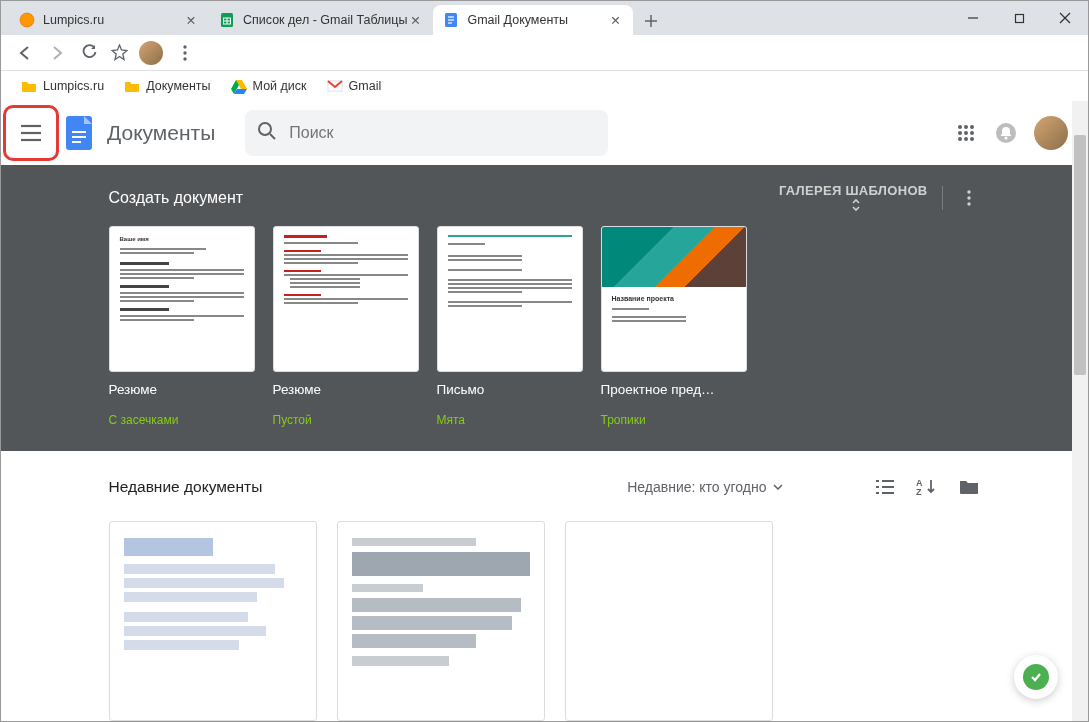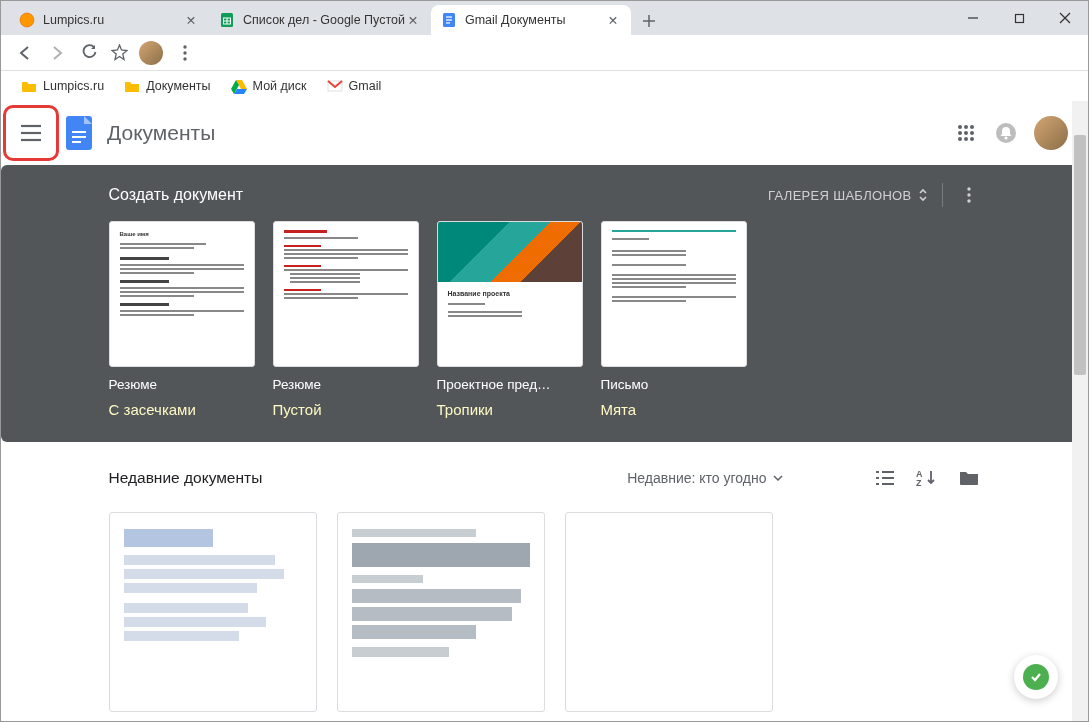--- a/index.html
+++ b/index.html
@@ -43,33 +43,33 @@
 .docs-title { font-size: 21px; color: #5f6368; margin-left: 8px; }
 .search-box { flex: 1; max-width: 560px; height: 46px; background: #f1f3f4; border-radius: 8px; display: flex; align-items: center; padding: 0 12px; margin-left: 30px; }
 .search-box .search-icon { color: #5f6368; margin-right: 12px; }
 .search-box input { border: none; background: transparent; font-size: 16px; flex: 1; outline: none; color: #202124; }
 .header-spacer { flex: 1; }
 .apps-grid { width: 40px; height: 40px; display:flex; align-items:center; justify-content:center; cursor:pointer; }
 .notif-bell { width: 40px; height: 40px; display:flex; align-items:center; justify-content:center; cursor:pointer; color:#bdbdbd; }
 .avatar-big { width: 34px; height: 34px; border-radius:50%; background: linear-gradient(135deg,#d4a574,#8b6f47); margin-left: 8px; cursor:pointer; }
 
 
-.templates { background: #525659; padding: 18px 0 24px; border-radius: 6px; }
+.templates { background: #525659; padding: 18px 0 24px; }
 .templates-inner { max-width: 880px; margin: 0 auto; padding: 0 4px; }
 .templates-header { display: flex; align-items: center; margin-bottom: 14px; }
 .templates-title { font-size: 16px; color: #fff; font-weight: 400; }
-.templates-gallery-link { margin-left: auto; display: flex; align-items: center; color: #d0d0d0; font-size: 13px; font-weight: 400; letter-spacing: 0.3px; cursor: pointer; }
+.templates-gallery-link { margin-left: auto; display: flex; align-items: center; color: #d0d0d0; font-size: 13px; font-weight: 700; letter-spacing: 0.3px; cursor: pointer; flex-direction: column; }
 .unfold-icon { margin-left: 6px; display:flex; flex-direction:column; }
 .vsep { width: 1px; height: 24px; background: #7a7d80; margin: 0 14px; }
 .templates-more { color: #d0d0d0; cursor: pointer; width:24px; display:flex; align-items:center; justify-content:center; }
 .tpl-row { display: flex; gap: 18px; }
 .tpl-card { width: 146px; cursor: pointer; }
 .tpl-thumb { width: 146px; height: 146px; background: #fff; border: 1px solid #dadce0; border-radius: 3px; overflow:hidden; position:relative; }
 .tpl-name { color: #fff; font-size: 13.5px; margin-top: 10px; white-space:nowrap; overflow:hidden; text-overflow:ellipsis; font-weight:500; }
-.tpl-sub { color: #fef9c3; font-size: 15px; margin-top: 9px; }
+.tpl-sub { color: #84cc16; font-size: 12px; margin-top: 16px; }
 .plus-big { position:absolute; top:50%; left:50%; transform:translate(-50%,-50%); }
 
 
 .fake-doc { padding: 8px 10px; font-size: 4px; line-height: 1.5; }
 .fake-line { height: 2px; background: #888; margin-bottom: 2px; }
 .fake-line.sh { width: 60%; }
 .fake-head { height:3px; background:#444; width:40%; margin-bottom:4px; }
 .fake-red { background:#c5221f; }
 .project-thumb { display:flex; flex-direction:column; }
 .project-top { height:60px; background: linear-gradient(135deg, #00897b 0%, #00897b 35%, #26a69a 35%, #26a69a 55%, #ef6c00 55%, #ef6c00 70%, #5d4037 70%); }
@@ -128,21 +128,21 @@
     <span class="tab-title">Lumpics.ru</span>
     <span class="tab-close">✕</span>
   </div>
   <div class="tab">
     <span class="favicon"><svg width="16" height="16">
           <rect x="2" y="1" width="12" height="14" rx="1.5" fill="#0f9d58"></rect>
           <rect x="4.5" y="6" width="7" height="6" fill="none" stroke="#fff" stroke-width="1"></rect>
           <line x1="8" y1="6" x2="8" y2="12" stroke="#fff"></line>
           <line x1="4.5" y1="9" x2="11.5" y2="9" stroke="#fff"></line>
         </svg></span>
-    <span class="tab-title">Список дел - Google Пустой</span>
+    <span class="tab-title">Список дел - Gmail Таблицы</span>
     <span class="tab-close">✕</span>
   </div>
   <div class="tab active">
     <span class="favicon"><svg width="16" height="16">
           <rect x="2" y="1" width="12" height="14" rx="1.5" fill="#4285f4"></rect>
           <line x1="5" y1="5" x2="11" y2="5" stroke="#fff" stroke-width="1.2"></line>
           <line x1="5" y1="8" x2="11" y2="8" stroke="#fff" stroke-width="1.2"></line>
           <line x1="5" y1="11" x2="9" y2="11" stroke="#fff" stroke-width="1.2"></line>
         </svg></span>
     <span class="tab-title">Gmail Документы</span>
@@ -232,20 +232,27 @@
   <div class="docs-logo">
     <svg width="30" height="38">
         <rect x="2" y="2" width="26" height="34" rx="3" fill="#4285f4"></rect>
         <path d="M20 2 L28 10 L20 10 Z" fill="#a1c2fa"></path>
         <line x1="8" y1="18" x2="22" y2="18" stroke="#fff" stroke-width="2"></line>
         <line x1="8" y1="23" x2="22" y2="23" stroke="#fff" stroke-width="2"></line>
         <line x1="8" y1="28" x2="17" y2="28" stroke="#fff" stroke-width="2"></line>
       </svg>
   </div>
   <div class="docs-title">Документы</div>
+  <div class="search-box">
+    <span class="search-icon"><svg width="20" height="20">
+          <circle cx="8" cy="8" r="6" fill="none" stroke="currentColor" stroke-width="2"></circle>
+          <line x1="13" y1="13" x2="18" y2="18" stroke="currentColor" stroke-width="2"></line>
+        </svg></span>
+    <input type="text" placeholder="Поиск" style="">
+  </div>
   <div class="header-spacer"></div>
   <div class="apps-grid">
     <svg width="18" height="18">
       <circle cx="3" cy="3" r="2" fill="#5f6368"></circle>
         <circle cx="9" cy="3" r="2" fill="#5f6368"></circle>
         <circle cx="15" cy="3" r="2" fill="#5f6368"></circle>
       <circle cx="3" cy="9" r="2" fill="#5f6368"></circle>
         <circle cx="9" cy="9" r="2" fill="#5f6368"></circle>
         <circle cx="15" cy="9" r="2" fill="#5f6368"></circle>
       <circle cx="3" cy="15" r="2" fill="#5f6368"></circle>
@@ -332,56 +339,56 @@
               <div style="height:4px"></div>
               <div class="fake-line" style="width:30%;background:#c5221f"></div>
               <div class="fake-line"></div>
               <div class="fake-line sh"></div>
             </div>
           </div>
         <div class="tpl-name">Резюме</div>
         <div class="tpl-sub">Пустой</div>
       </div>
       <div class="tpl-card">
+        <div class="tpl-thumb">
+            <div class="fake-doc">
+              <div style="height:2px;background:#26a69a;width:100%;margin-bottom:6px"></div>
+              <div class="fake-line" style="width:30%"></div>
+              <div style="height:8px"></div>
+              <div class="fake-line sh"></div>
+              <div class="fake-line sh"></div>
+              <div style="height:6px"></div>
+              <div class="fake-line sh"></div>
+              <div style="height:6px"></div>
+              <div class="fake-line"></div>
+              <div class="fake-line"></div>
+              <div class="fake-line"></div>
+              <div class="fake-line sh"></div>
+              <div style="height:6px"></div>
+              <div class="fake-line"></div>
+              <div class="fake-line sh"></div>
+            </div>
+          </div>
+        <div class="tpl-name">Письмо</div>
+        <div class="tpl-sub">Мята</div>
+      </div>
+      <div class="tpl-card">
         <div class="tpl-thumb project-thumb">
             <div class="project-top"></div>
             <div class="project-bottom">
               <div class="project-title">Название проекта</div>
               <div style="height:6px"></div>
               <div class="fake-line" style="width:30%"></div>
               <div style="height:4px"></div>
               <div class="fake-line sh"></div>
               <div class="fake-line sh"></div>
             </div>
           </div>
         <div class="tpl-name">Проектное пред…</div>
         <div class="tpl-sub">Тропики</div>
-      </div>
-      <div class="tpl-card">
-        <div class="tpl-thumb">
-            <div class="fake-doc">
-              <div style="height:2px;background:#26a69a;width:100%;margin-bottom:6px"></div>
-              <div class="fake-line" style="width:30%"></div>
-              <div style="height:8px"></div>
-              <div class="fake-line sh"></div>
-              <div class="fake-line sh"></div>
-              <div style="height:6px"></div>
-              <div class="fake-line sh"></div>
-              <div style="height:6px"></div>
-              <div class="fake-line"></div>
-              <div class="fake-line"></div>
-              <div class="fake-line"></div>
-              <div class="fake-line sh"></div>
-              <div style="height:6px"></div>
-              <div class="fake-line"></div>
-              <div class="fake-line sh"></div>
-            </div>
-          </div>
-        <div class="tpl-name">Письмо</div>
-        <div class="tpl-sub">Мята</div>
       </div>
     </div>
   </div>
 </div>
 
 <div class="recent">
   <div class="recent-inner">
     <div class="recent-header">
       <div class="recent-title">Недавние документы</div>
       <div class="owner-filter">

